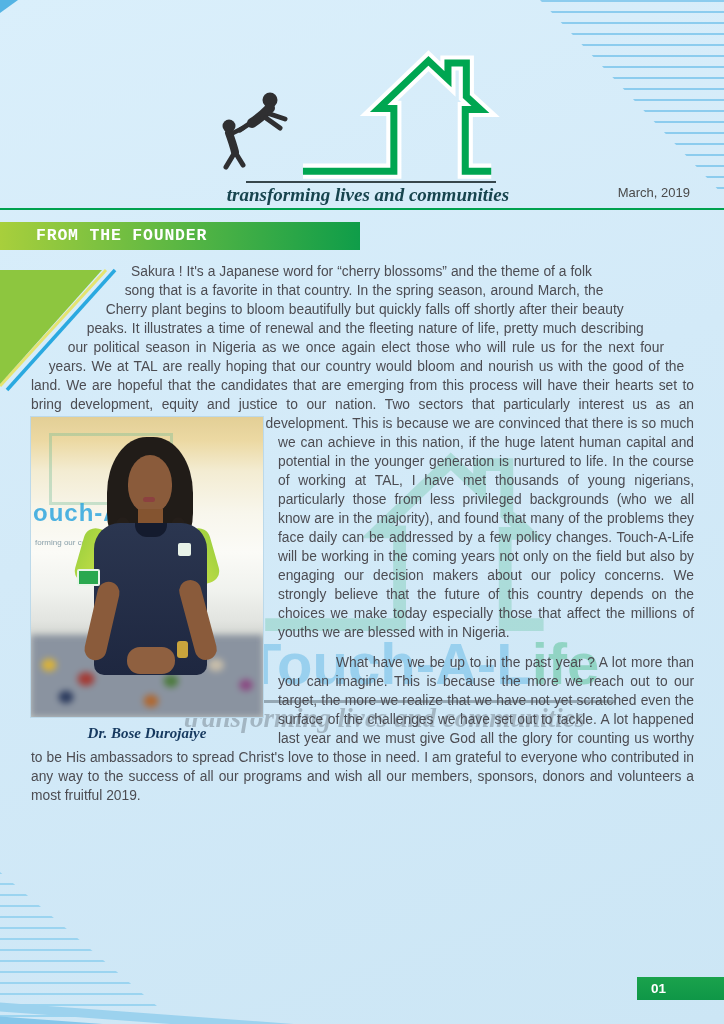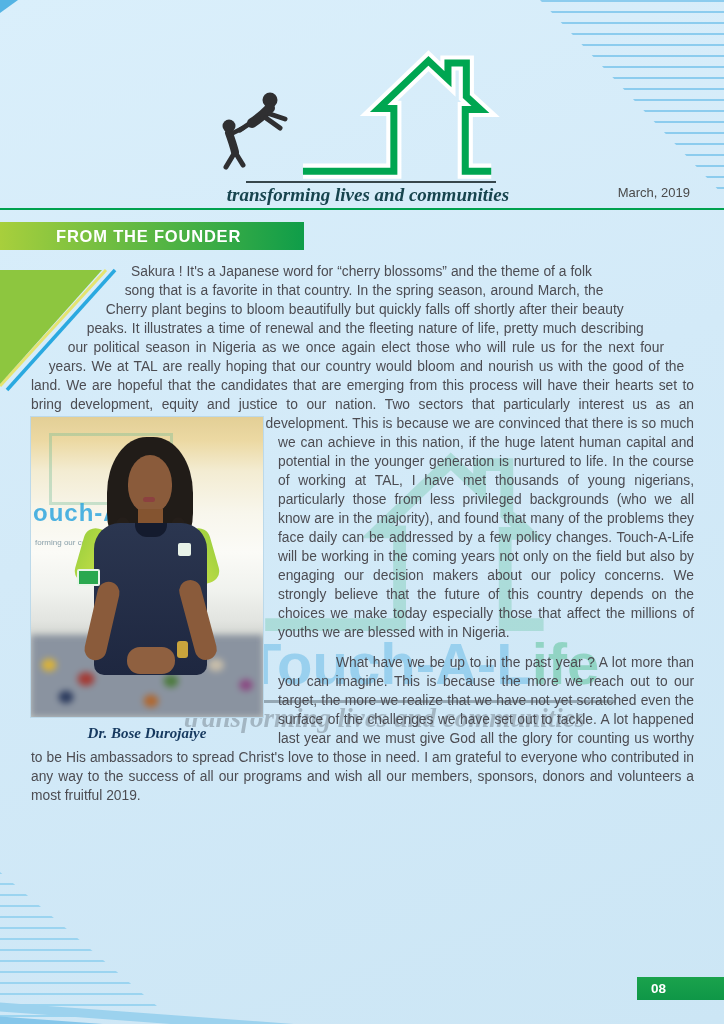--- a/index.html
+++ b/index.html
@@ -30,24 +30,24 @@
   .lt-blue{color:#2fa6de;}
   .lt-green{color:#00a651;}
   .logo-underline{position:absolute;left:34px;top:131px;width:250px;height:2px;background:#37464b;}
   .logo-tagline{position:absolute;left:6px;top:134px;width:300px;text-align:center;
                 font-family:"Liberation Serif",serif;font-style:italic;font-weight:bold;
                 font-size:19px;color:#17444e;}
   .issue-date{position:absolute;right:34px;top:185px;font-size:13px;color:#4a4a4a;padding-left:24px;}
   .rule-green{position:absolute;left:0;top:208px;width:724px;height:2px;background:#00a14e;}
 
   
-  .section-banner{position:absolute;left:0;top:222px;width:304px;height:28px;
+  .section-banner{position:absolute;left:0;top:222px;width:360px;height:28px;
                   background:linear-gradient(90deg,#a8cf3c 0%,#52b444 55%,#0f9d49 100%);
                   color:#fff;font-size:16.5px;font-weight:bold;letter-spacing:.8px;
-                  line-height:28px;padding-left:56px;box-sizing:border-box;}
+                  line-height:28px;padding-left:36px;box-sizing:border-box;font-family:Liberation Mono, monospace;}
 
   
   .left-triangle{position:absolute;left:0;top:268px;}
 
   
   .watermark{position:absolute;left:0;top:0;width:724px;height:1024px;z-index:0;pointer-events:none;}
   .wm-house{position:absolute;left:262px;top:428px;}
   .wm-text{position:absolute;left:246px;top:630px;font-size:58px;font-weight:bold;white-space:nowrap;}
   .wm-blue{color:rgba(63,169,224,.38);}
   .wm-green{color:rgba(0,166,81,.30);}
@@ -196,16 +196,16 @@
           <span class="w-watch"></span>
           <span class="w-hands"></span>
         </span>
         <span class="caption">Dr. Bose Durojaiye</span>
       </span>
       <span>because we are convinced that there is so much we can achieve in this nation, if the huge latent human capital and potential in the younger generation is nurtured to life. In the course of working at TAL, I have met thousands of young nigerians, particularly those from less privileged backgrounds (who we all know are in the majority), and found  that many of the problems they face daily can be addressed by a few policy changes. Touch-A-Life will be working in the coming years not only on the field but also by engaging our decision makers about our policy concerns. We strongly believe that the future of this country depends on the choices we make today especially those that affect the millions of youths we are blessed with in Nigeria.</span></p>
     <p class="p3">What have we be up to in the past year ? A lot more than you can imagine. This is  because the more we reach out to our target, the more we realize that we have not yet scratched even the surface of the challenges we have set out to tackle. A lot happened last year and we must give God all the glory for counting us worthy to be His ambassadors to spread Christ's love to those in need. I am grateful to   everyone who contributed in any way to the success of all our programs and wish all our members, sponsors, donors and volunteers a most fruitful 2019.</p>
   </div>
 
   <div class="page-number">
-    <span>08</span>
+    <span>01</span>
   </div>
 
 </div>
 
 </body></html>

